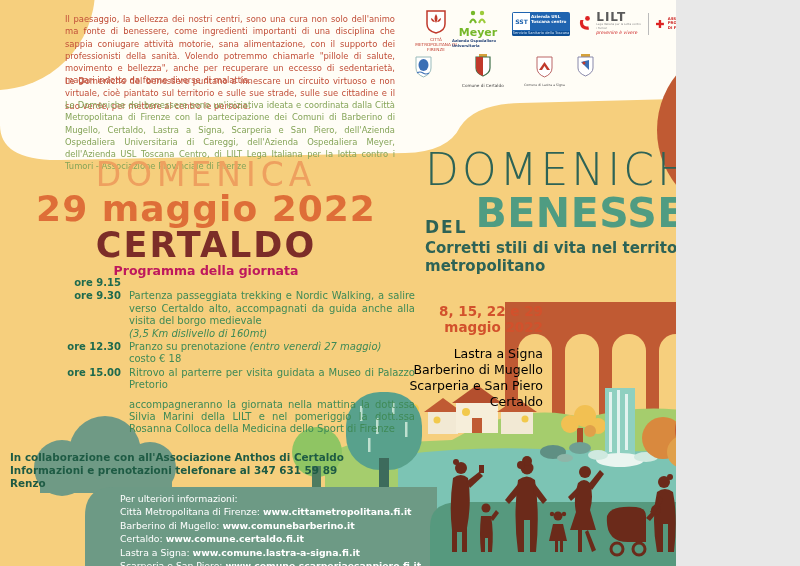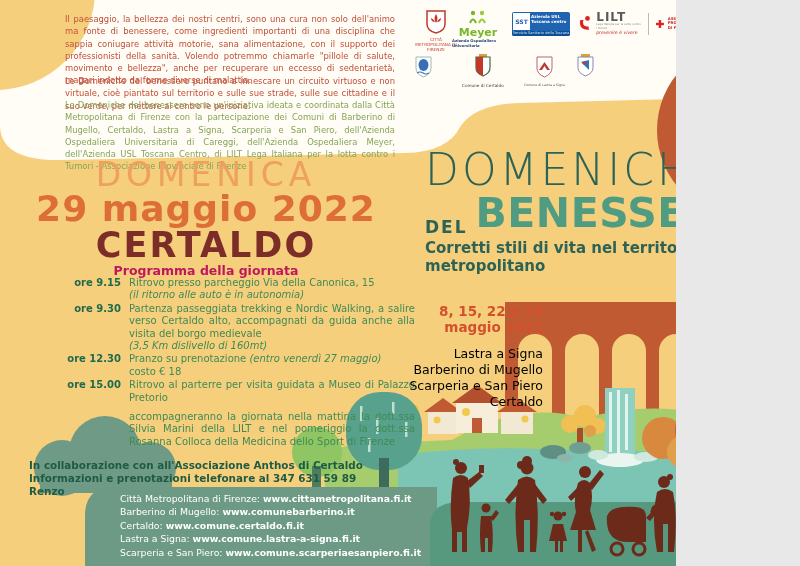--- a/index.html
+++ b/index.html
@@ -229,24 +229,20 @@
   <div class="txt" style="left:0;top:155px;width:388px;text-align:center;padding-left:12px;">
     <div class="h-domenica">DOMENICA</div>
     <div class="h-data">29 maggio 2022</div>
     <div class="h-town">CERTALDO</div>
     <div class="h-prog">Programma della giornata</div>
   </div>
 
   <div class="txt sched" style="left:38px;top:277px;margin-left:25px;">
     <div class="srow">
       <div class="stime">ore 9.15</div>
-      <div class="stext">
-        <div>Ritrovo presso parcheggio Via della Canonica, 15</div>
-        <div class="snote">(il ritorno alle auto è in autonomia)</div>
-      </div>
     </div>
     <div class="srow">
       <div class="stime">ore 9.30</div>
       <div class="stext">
         <div>Partenza passeggiata trekking e Nordic Walking, a salire verso Certaldo alto, accompagnati da guida anche alla visita del borgo medievale</div>
         <div class="snote">(3,5 Km  dislivello di 160mt)</div>
       </div>
     </div>
     <div class="srow">
       <div class="stime">ore 12.30</div>
@@ -260,26 +256,27 @@
       <div class="stext">
         <div>Ritrovo al parterre per visita guidata a Museo di Palazzo Pretorio</div>
       </div>
     </div>
     <div class="srow guides">
       <div class="stime"></div>
       <div class="stext">accompagneranno la giornata nella mattina la dott.ssa Silvia Marini della LILT e nel pomeriggio la dott.ssa Rosanna Colloca della Medicina dello Sport di Firenze</div>
     </div>
   </div>
 
-  <div class="txt collab" style="left:29px;top:451px;width:366px;margin-top:8px;">
+  <div class="txt collab" style="left:10px;top:451px;width:366px;">
     <div>In collaborazione con all'Associazione Anthos di Certaldo</div>
     <div>Informazioni e prenotazioni telefonare al 347 631 59 89 Renzo</div>
   </div>
 
   <div class="txt footer-links" style="left:120px;top:492px;width:312px;">
+    <div>Per ulteriori informazioni:</div>
     <div><span>Città Metropolitana di Firenze: </span><b>www.cittametropolitana.fi.it</b></div>
     <div><span>Barberino di Mugello: </span><b>www.comunebarberino.it</b></div>
     <div><span>Certaldo: </span><b>www.comune.certaldo.fi.it</b></div>
     <div><span>Lastra a Signa: </span><b>www.comune.lastra-a-signa.fi.it</b></div>
     <div><span>Scarperia e San Piero: </span><b>www.comune.scarperiaesanpiero.fi.it</b></div>
   </div>
 
   <div class="logo shield" style="left:413px;top:10px;width:46px;">
     <svg width="20" height="24" viewBox="0 0 20 24">
       <path d="M1,1 H19 V14 Q19,21 10,23 Q1,21 1,14 Z" fill="#fff" stroke="#c0392b" stroke-width="1.5"></path>

